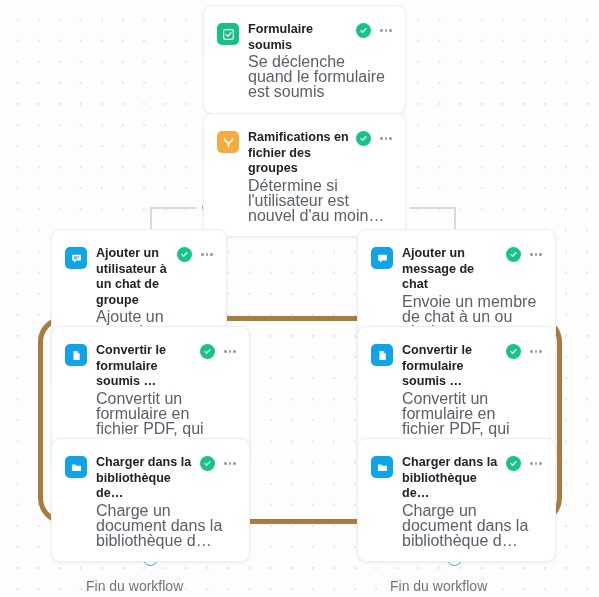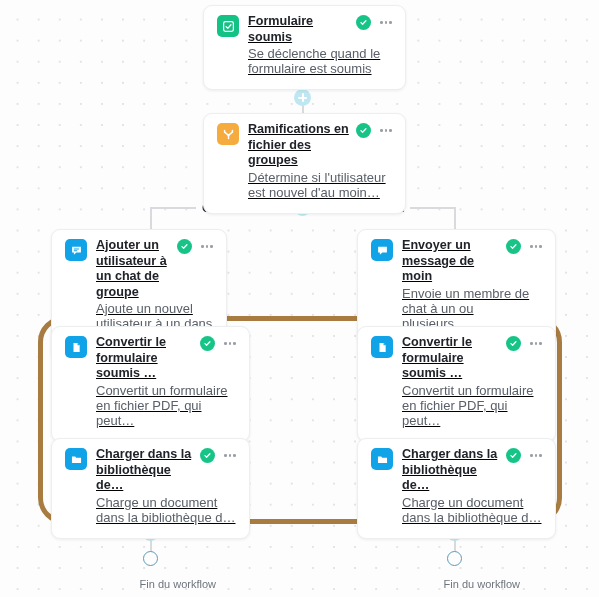--- a/index.html
+++ b/index.html
@@ -87,24 +87,23 @@
   }
 
   
   .node {
     position: absolute;
     box-sizing: border-box;
     background: #ffffff;
     border: 1px solid #eceef0;
     border-radius: 9px;
     box-shadow: 0 1px 3px rgba(20,30,50,0.07);
-    padding: 8px 13px 13px 13px;
+    padding: 16px 13px 13px 13px;
     z-index: 6;
     cursor: pointer;
-    text-decoration: underline;
   }
   .node-head {
     display: flex;
     align-items: flex-start;
   }
   .node-icon {
     flex: 0 0 auto;
     width: 22px;
     height: 22px;
     border-radius: 5px;
@@ -151,45 +150,45 @@
     padding: 3px 0;
   }
   .dots-menu i {
     display: block;
     width: 2.6px;
     height: 2.6px;
     border-radius: 50%;
     background: #9aa0a8;
   }
   .node-desc {
-    font-size: 13px;
+    font-size: 16px;
     color: #5a6069;
     line-height: 15.2px;
     margin-top: 1px;
     margin-left: 31px;
     word-wrap: break-word;
   }
 
   
   .end-circle {
     position: absolute;
     width: 15px;
     height: 15px;
     border-radius: 50%;
     border: 1.6px solid #5e9cb5;
     background: #fdfdfd;
     box-sizing: border-box;
     z-index: 4;
   }
   .end-label {
     position: absolute;
-    font-size: 11px;
+    font-size: 14px;
     color: #6f757d;
     white-space: nowrap;
-    text-align: right;
+    text-align: left;
     z-index: 4;
   }
 </style>
 </head>
 <body>
 
 <div id="canvas">
 
   <div class="conn v" style="left:302px; top:83px; height:30px;"></div>
 
@@ -298,21 +297,21 @@
     <div class="node-desc">Ajoute un nouvel utilisateur à un dans de…</div>
   </div>
 
   <div class="node" style="left:357px; top:229px; width:199px;">
     <div class="node-head">
       <div class="node-icon blue">
         <svg width="13" height="13" viewBox="0 0 16 16" aria-hidden="true">
           <path d="M2.6 3.4 h10.8 v7.2 h-5.6 l-3 2.6 v-2.6 h-2.2 z" fill="#ffffff"></path>
         </svg>
       </div>
-      <div class="node-title">Envoyer un message de moin</div>
+      <div class="node-title">Ajouter un message de chat</div>
       <div class="node-actions">
         <div class="status-badge">
           <svg width="9" height="9" viewBox="0 0 12 12" aria-hidden="true">
             <path d="M2.6 6.2 L4.8 8.4 L9.2 3.7" fill="none" stroke="#ffffff" stroke-width="1.7" stroke-linecap="round" stroke-linejoin="round"></path>
           </svg>
         </div>
         <div class="dots-menu">
             <i></i>
             <i></i>
             <i></i>

